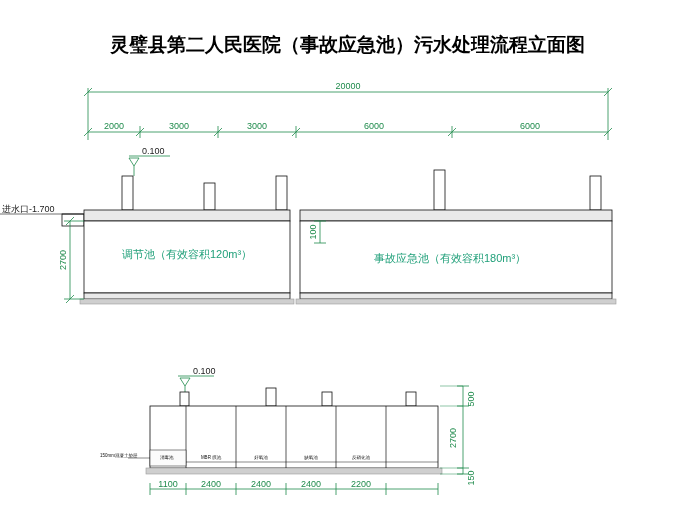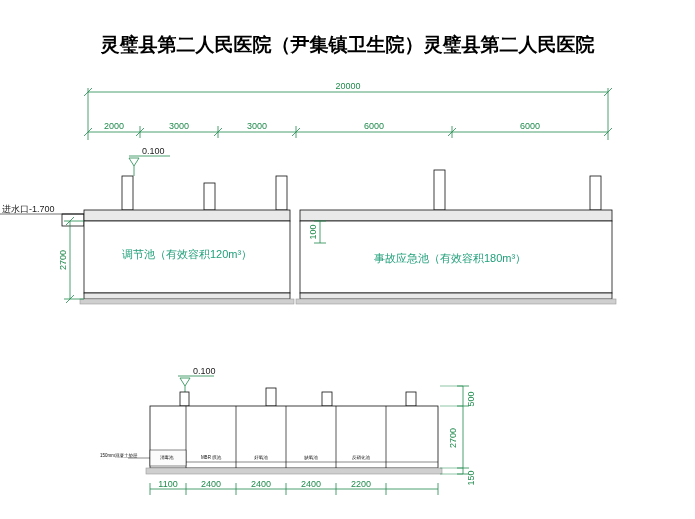--- a/index.html
+++ b/index.html
@@ -54,21 +54,21 @@
     font-family: "Liberation Sans", sans-serif;
     font-size: 4.5px;
     fill: #111111;
   }
 </style>
 </head>
 <body>
 
 <div id="page">
 
-  <div class="title">灵璧县第二人民医院（尹集镇卫生院）灵璧县第二人民医院</div>
+  <div class="title">灵璧县第二人民医院（事故应急池）污水处理流程立面图</div>
 
   <svg id="canvas" viewBox="0 0 695 519">
 
     <g>
       <line x1="88" y1="92" x2="608" y2="92" stroke="#1f8b4c" stroke-width="0.8"></line>
       <line x1="88" y1="88" x2="88" y2="140" stroke="#1f8b4c" stroke-width="0.8"></line>
       <line x1="608" y1="88" x2="608" y2="140" stroke="#1f8b4c" stroke-width="0.8"></line>
       <line x1="84" y1="96" x2="92" y2="88" stroke="#1f8b4c" stroke-width="0.8"></line>
       <line x1="604" y1="96" x2="612" y2="88" stroke="#1f8b4c" stroke-width="0.8"></line>
     </g>

